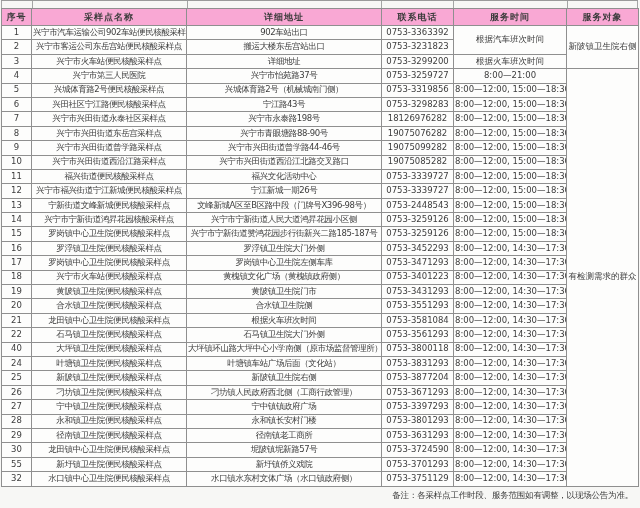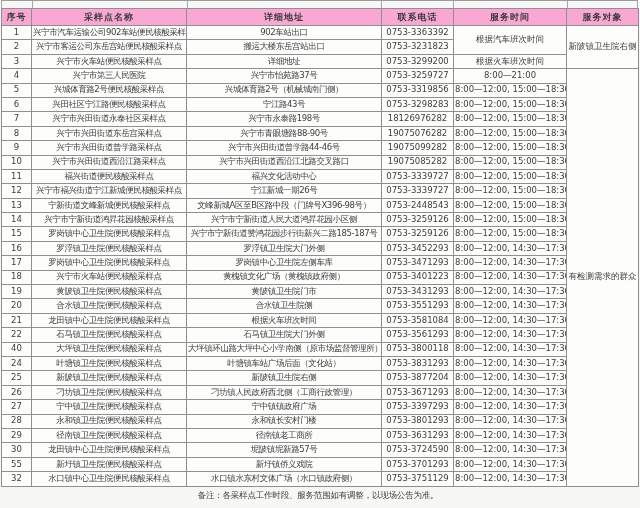--- a/index.html
+++ b/index.html
@@ -28,21 +28,21 @@
     overflow:hidden;
     white-space:nowrap;
     background:#fdfdfc;
   }
   th{font-weight:bold;font-size:9px;height:16px;letter-spacing:1px;background:#f9a8d4;}
   td.txt{letter-spacing:-0.4px;}
   td.num{letter-spacing:0;}
   td.target-cell{letter-spacing:0;}
   .note{
     position:absolute;left:3px;top:490px;width:630px;
-    font-size:8.5px;color:#3c3c3c;text-align:center;letter-spacing:-0.2px;
+    font-size:8.5px;color:#3c3c3c;text-align:right;letter-spacing:-0.2px;
   }
 </style>
 </head>
 <body>
 
 <div class="sheet">
   <div class="top-strip">
     <div class="c" style="width:30px"></div>
     <div class="c" style="width:155px"></div>
     <div class="c" style="width:195px"></div>

